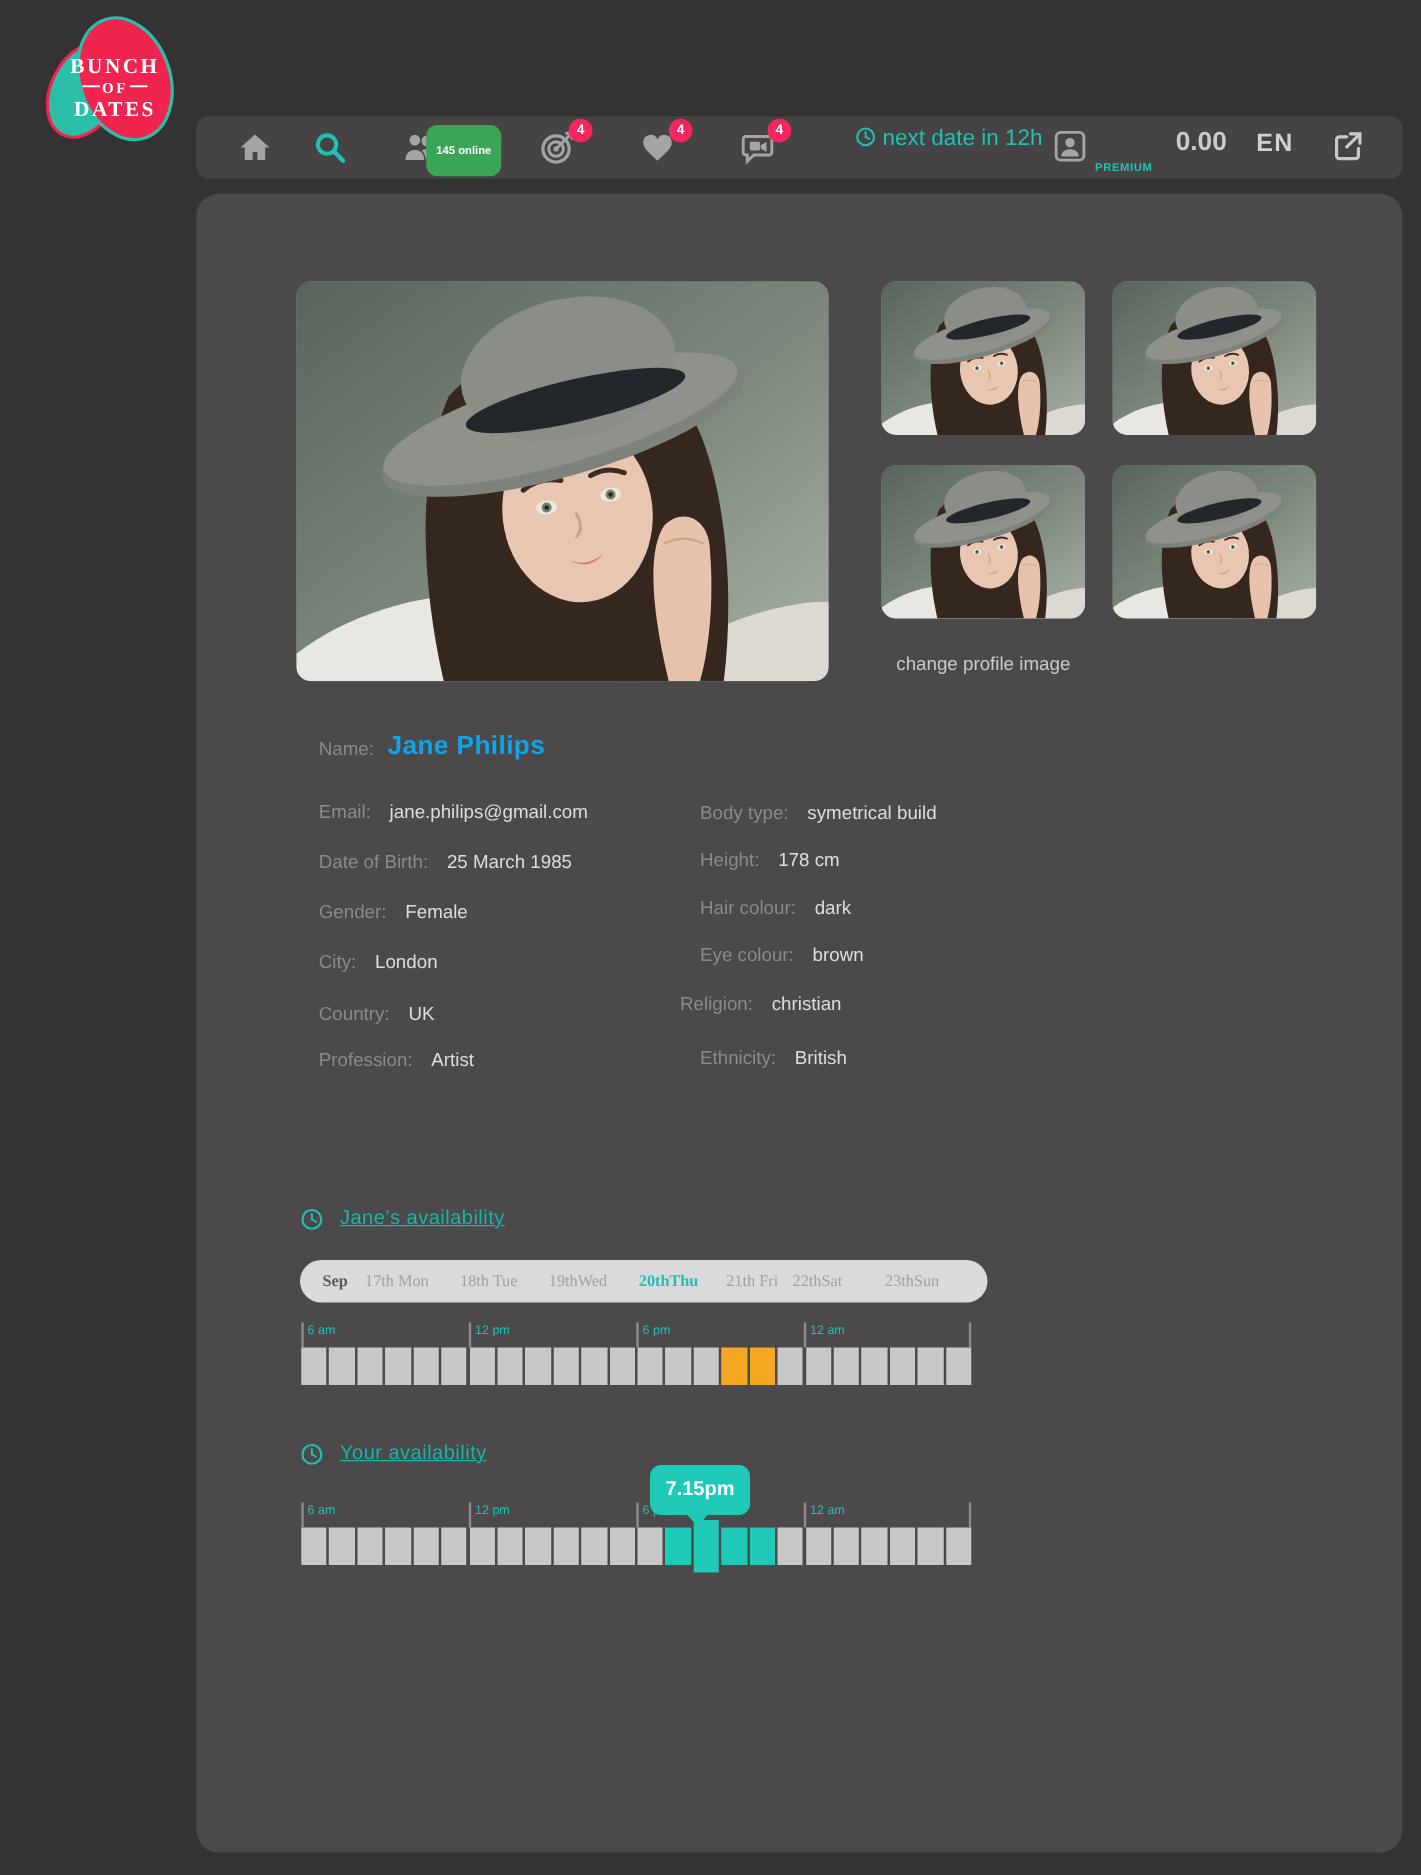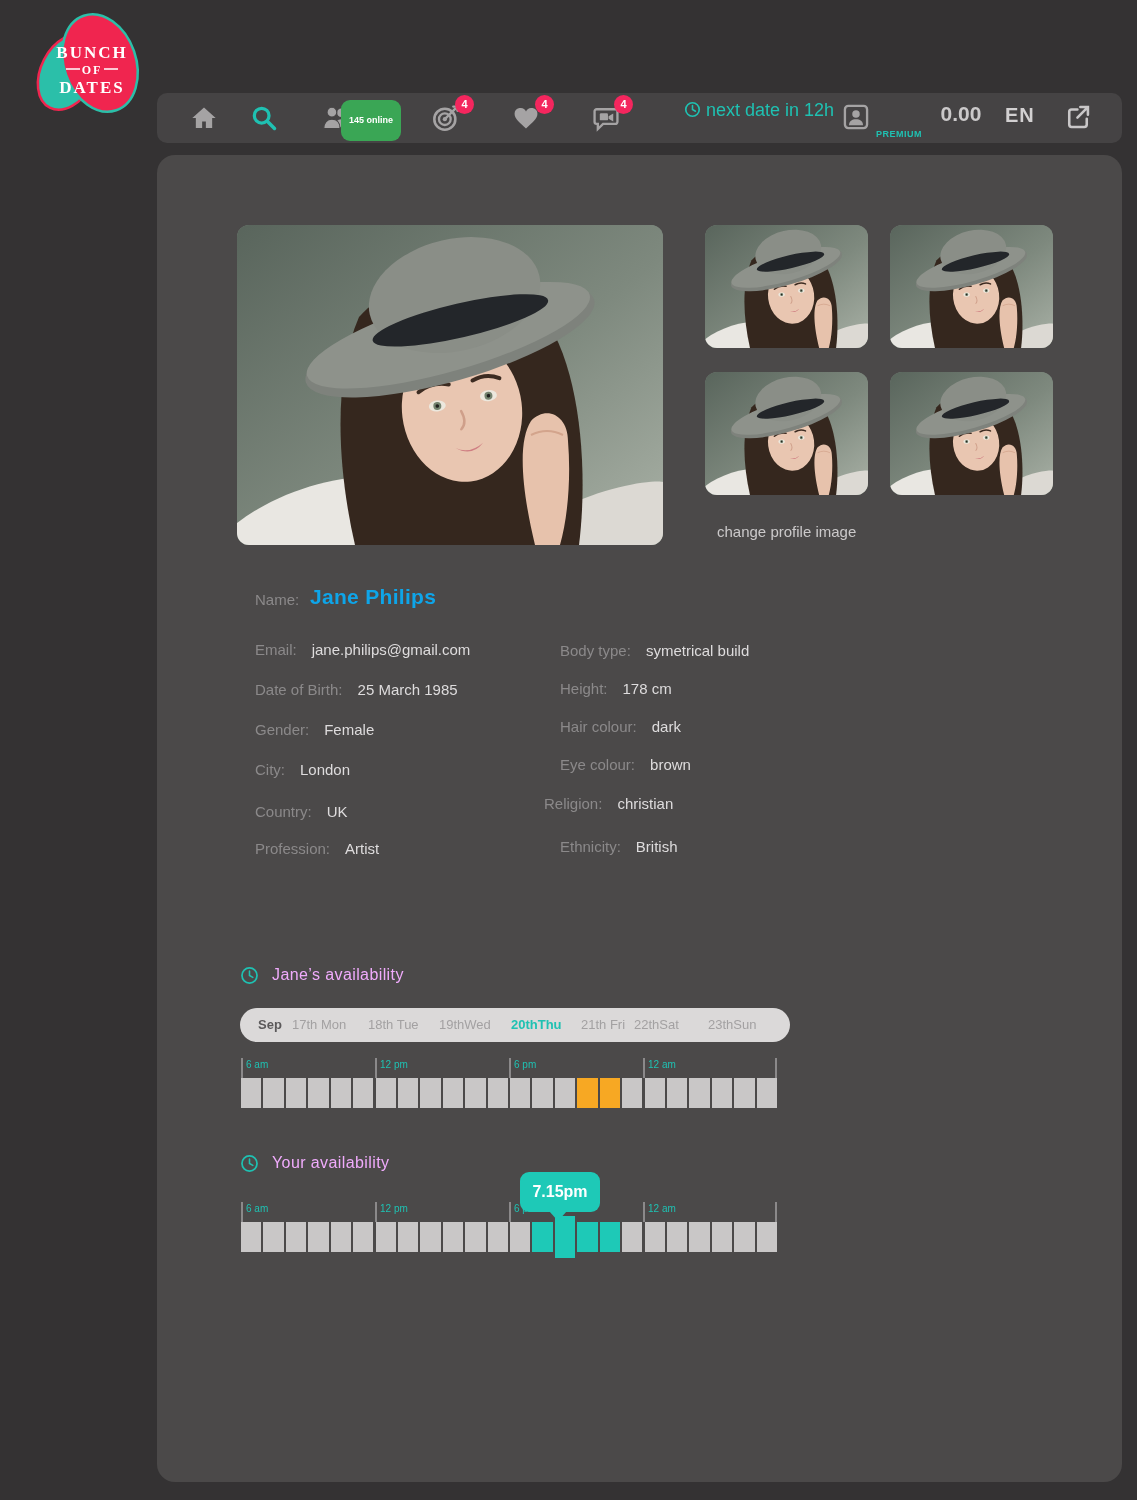--- a/index.html
+++ b/index.html
@@ -29,24 +29,24 @@
   .change-link{position:absolute;left:717px;top:523px;color:#cbc9ca;font-size:15px;cursor:pointer;}
 
   
   .flabel{color:#8b898a;font-size:15px;}
   .fvalue{color:#dedcdd;font-size:15px;margin-left:15px;}
   .name-label{position:absolute;left:255px;top:591px;}
   .name-value{position:absolute;left:310px;top:585px;color:#0ea5e9;font-size:21px;font-weight:bold;letter-spacing:.3px;}
   .field-row{position:absolute;white-space:nowrap;}
 
   
-  .sec-title{position:absolute;color:#f0abfc;font-size:16px;letter-spacing:.4px;}
+  .sec-title{position:absolute;color:#14b8a6;font-size:16px;letter-spacing:.4px;text-decoration:underline;}
   .clock-ico{position:absolute;width:19px;height:19px;}
   .week{position:absolute;left:240px;top:1008px;width:550px;height:34px;background:#dbd9d9;border-radius:17px;}
-  .week-item{position:absolute;top:9px;font-size:13px;color:#a3a1a2;cursor:pointer;white-space:nowrap;}
+  .week-item{position:absolute;top:9px;font-size:13px;color:#a3a1a2;cursor:pointer;white-space:nowrap;font-family:Liberation Serif, serif;}
   .week-item.month{color:#5b595a;font-weight:bold;}
   .week-item.selected{color:#1fc1b2;font-weight:bold;}
   .timeline{position:absolute;left:241px;width:536px;height:30px;}
   .tick-line{position:absolute;width:2px;height:20px;top:-20px;background:#8b898a;}
   .tick-label{position:absolute;top:-19px;font-size:10px;color:#1fc1b2;white-space:nowrap;}
   .cell{position:absolute;top:0;height:30px;background:#c9c7c7;cursor:pointer;}
   .cell.jane-busy{background:#f7a823;}
   .cell.mine{background:#1ec9b7;}
   .cell.mine.active{top:-6px;height:42px;z-index:3;}
   .tooltip{position:absolute;left:520px;top:1172px;width:80px;height:40px;background:#1ec9b7;border-radius:9px;

